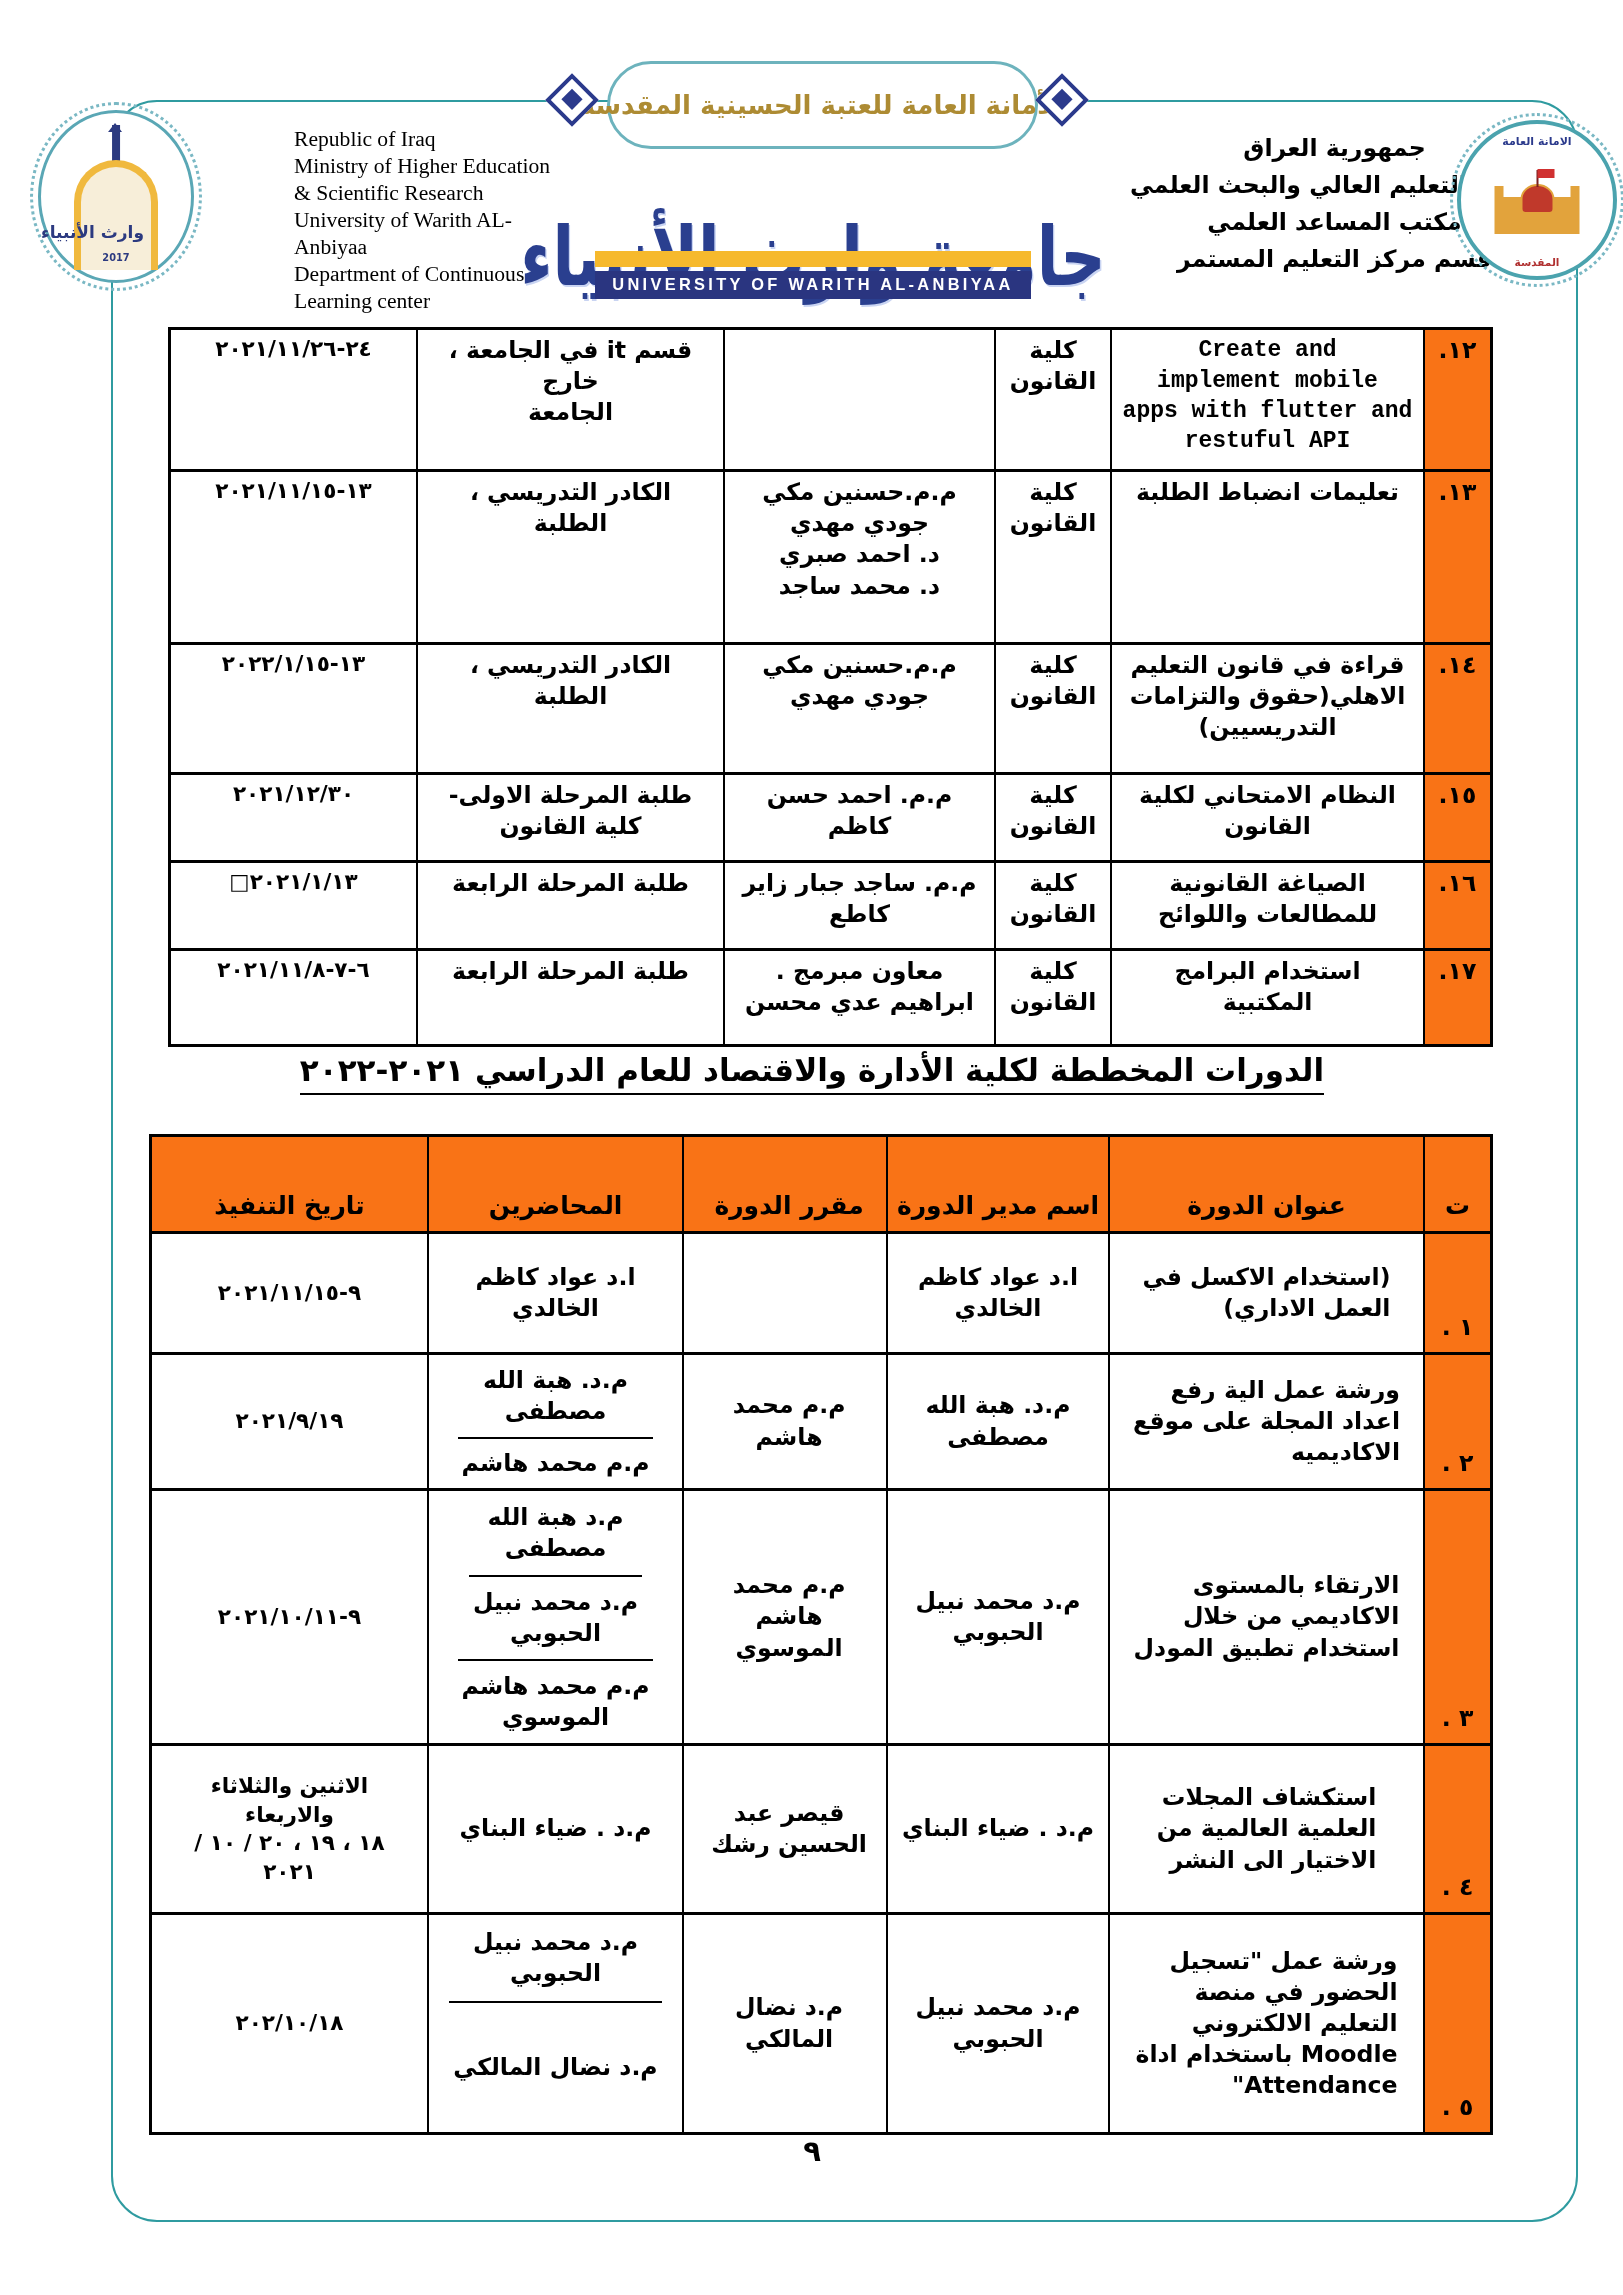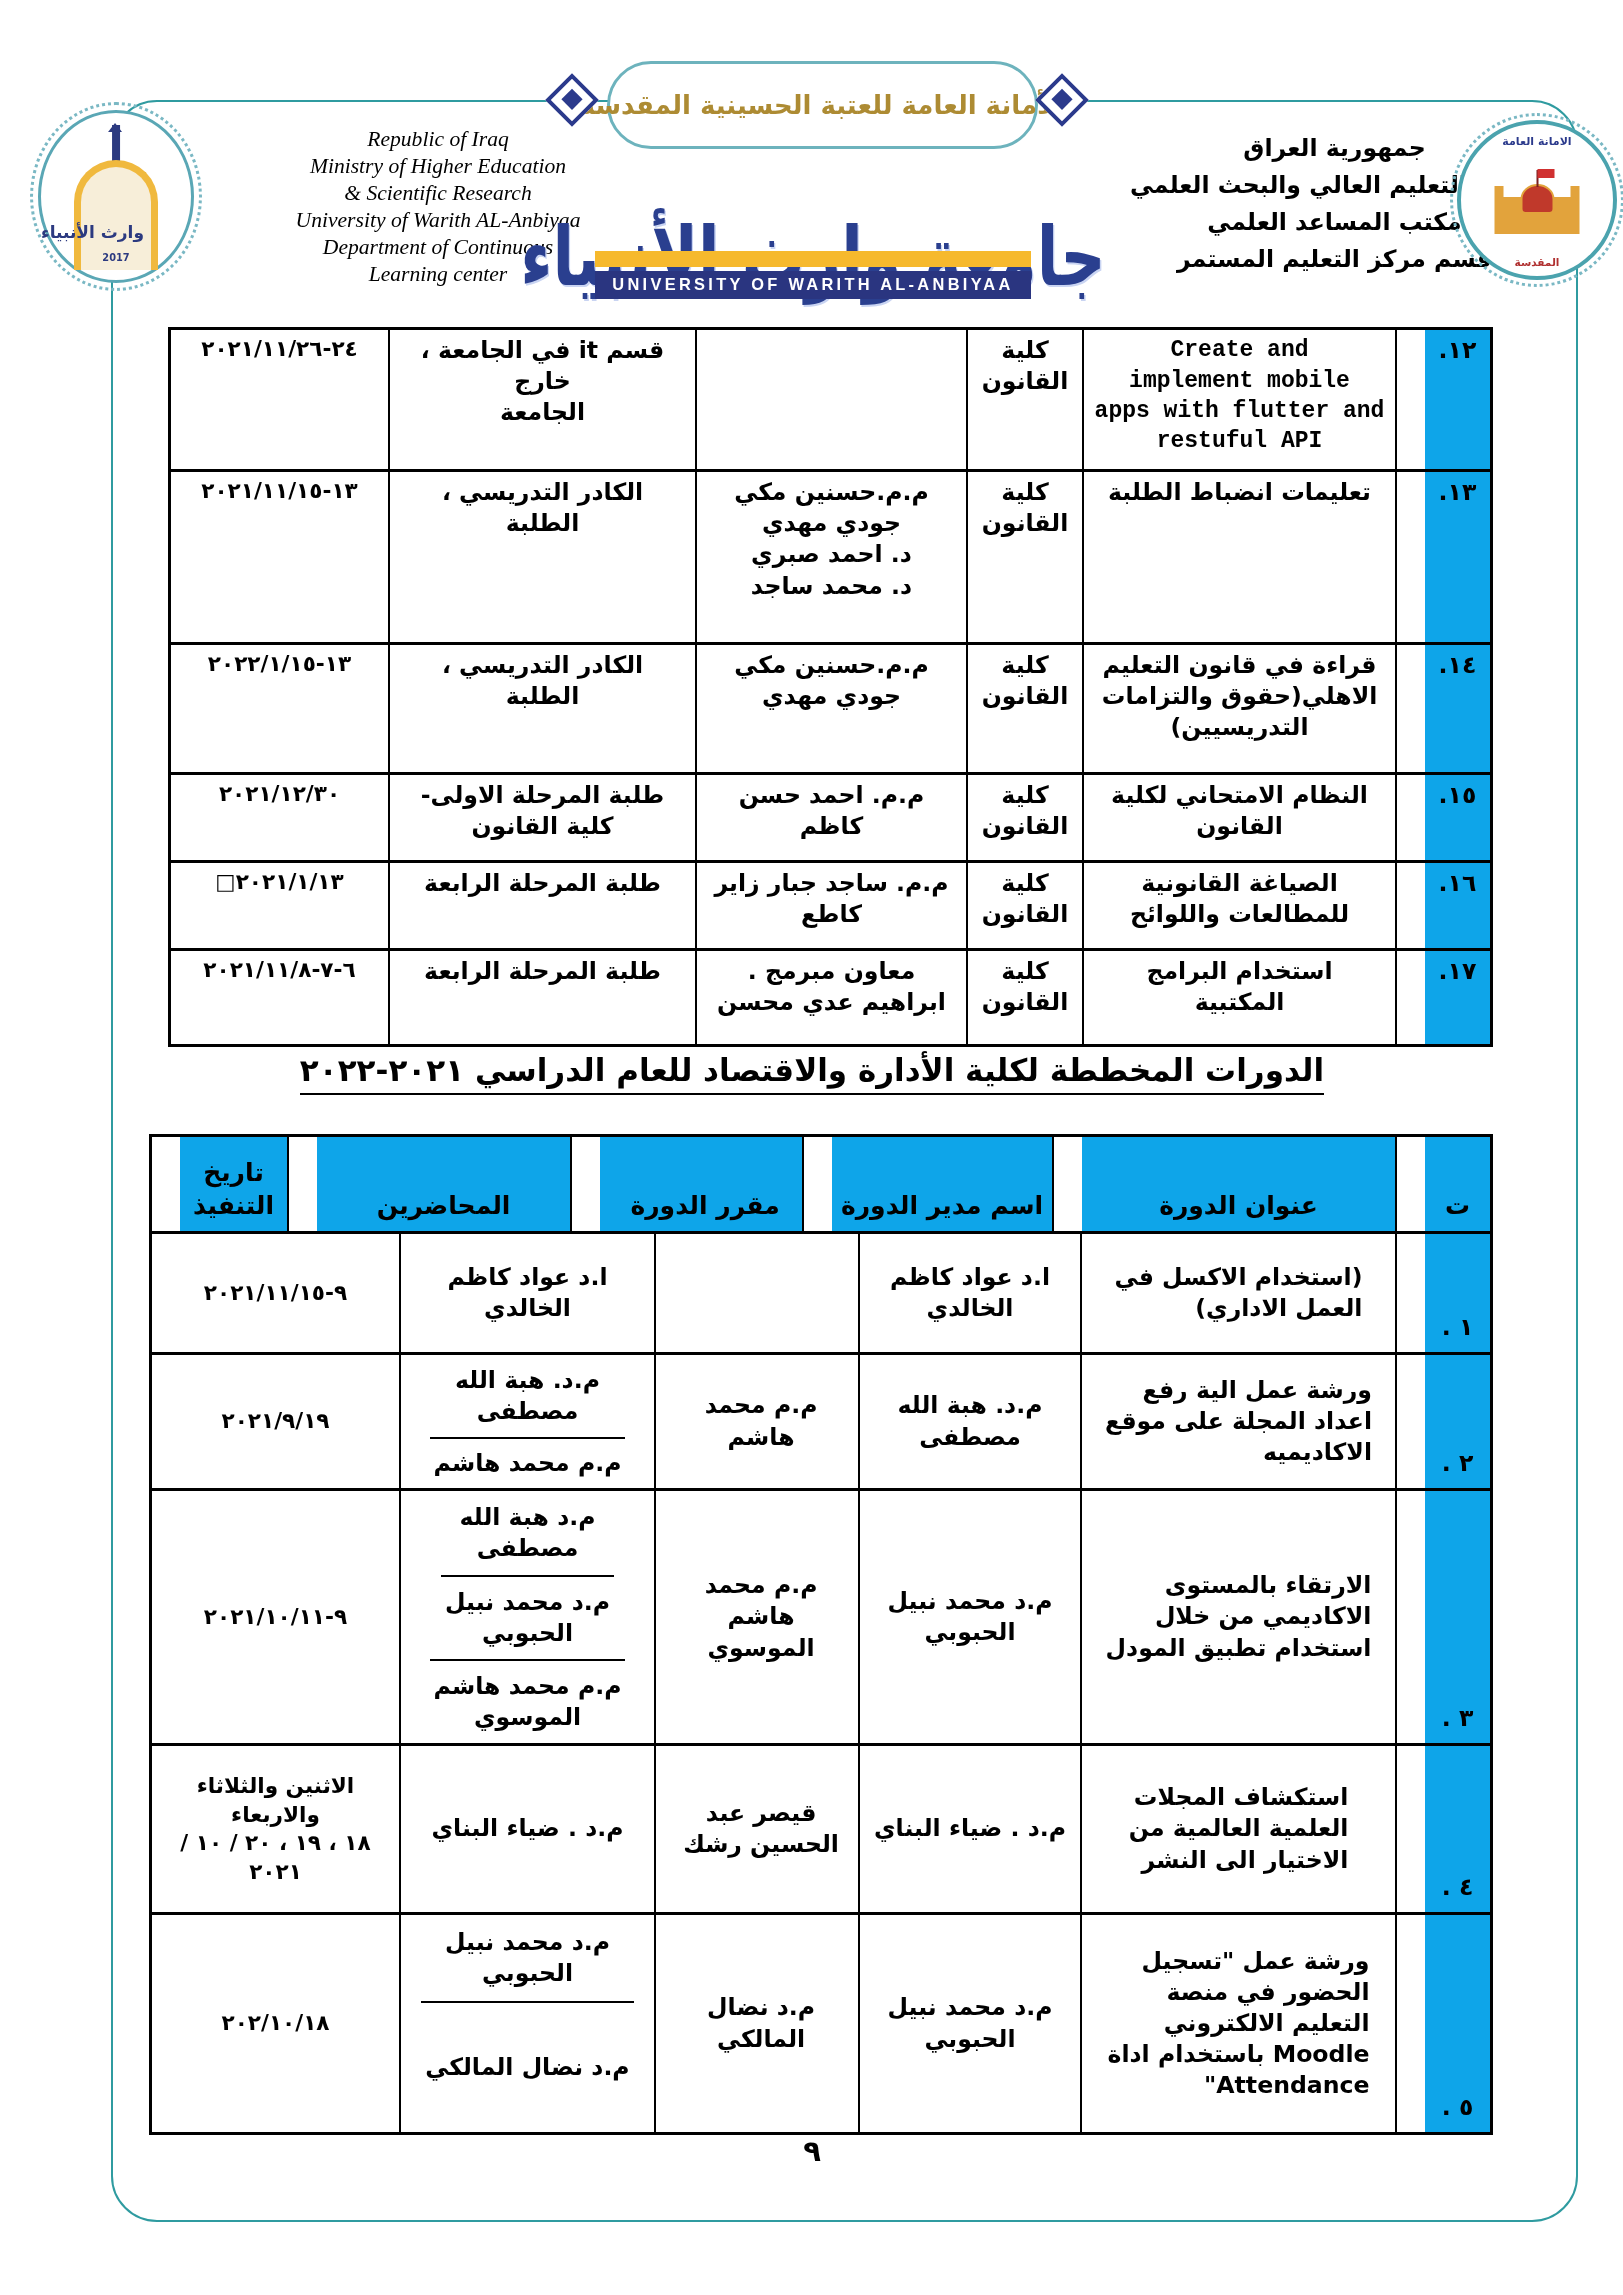--- a/index.html
+++ b/index.html
@@ -23,22 +23,22 @@
     border-radius:46px 46px 0 0;box-sizing:border-box;}
   .seal .pen{position:absolute;left:50%;top:11.8px;transform:translateX(-50%);
     width:7.9px;height:60px;background:#2c3a80;}
   .seal .pen:before{content:"";position:absolute;left:-3.9px;top:-9.2px;border:7.9px solid transparent;border-bottom:9.2px solid #2c3a80;}
   .seal .seal-text{position:absolute;left:0;right:0;bottom:38px;
     font-weight:bold;font-size:17px;color:#2c3a80;}
   .seal .seal-year{position:absolute;left:0;right:0;bottom:17px;text-align:center;
     font-weight:bold;font-size:9.8px;color:#2c3a80;}
 
   
-  .enb{position:absolute;left:294px;top:126px;width:288px;text-align:center;
-    font-family:"Liberation Serif",serif;font-size:21.6px;line-height:27px;color:#000;font-style:italic;}
+  .enb{position:absolute;left:294px;top:126px;width:288px;text-align:left;
+    font-family:"Liberation Serif",serif;font-size:21.6px;line-height:27px;color:#000;}
 
   
   .cart{position:absolute;left:607px;top:61px;width:425px;height:82px;
     background:#fff;border:3.3px solid #6db3bd;border-radius:49px;
     display:flex;align-items:center;justify-content:center;z-index:4;}
   .cart span{direction:rtl;color:#ad8b33;font-weight:bold;font-size:26px;white-space:nowrap;}
 
   .knot{position:absolute;width:38px;height:38px;background:#fff;border:4.6px solid #2b3a8c;
     transform:rotate(45deg);z-index:4;box-sizing:border-box;}
   .knot:after{content:"";position:absolute;left:6.5px;top:6.5px;width:15.7px;height:15.7px;background:#2b3a8c;}
@@ -75,21 +75,21 @@
   .emb .pole{position:absolute;left:50%;bottom:47px;transform:translateX(-50%);width:2px;height:17px;background:#7a1f1f;}
   .emb .flag{position:absolute;left:50%;bottom:56px;width:17px;height:9.2px;background:#d03030;}
 
   
   .tbl{position:absolute;direction:rtl;border:3.3px solid #000;background:#fff;font-weight:bold;}
   .tr{display:flex;}
   .tr + .tr{border-top:3.3px solid #000;}
   .td{box-sizing:border-box;display:flex;justify-content:center;text-align:center;
     white-space:pre-line;padding:5.2px 3.9px;line-height:1.32;font-size:23.6px;overflow:hidden;}
   .td + .td{border-inline-start:2px solid #000;}
-  .blue{background:#0ea5e9;margin-left:28px;}
+  .blue{background:#f97316;}
   .t1{left:168px;top:327px;width:1319px;}
   .t1 .td{align-items:flex-start;}
   .t2{left:149px;top:1134px;width:1338px;}
   .t2 .td{align-items:center;}
   .t2 .td.numcell{align-items:flex-end;padding-bottom:9.2px;}
   .t2 .hd .td{align-items:flex-end;padding-bottom:9.2px;font-size:25px;}
   .date{font-size:21.6px;}
   .ensr{font-family:Liberation Mono, monospace;font-size:23px;}
   
   .t1 .c1{flex:0 0 65px;} .t1 .c2{flex:0 0 313px;} .t1 .c3{flex:0 0 116px;}

